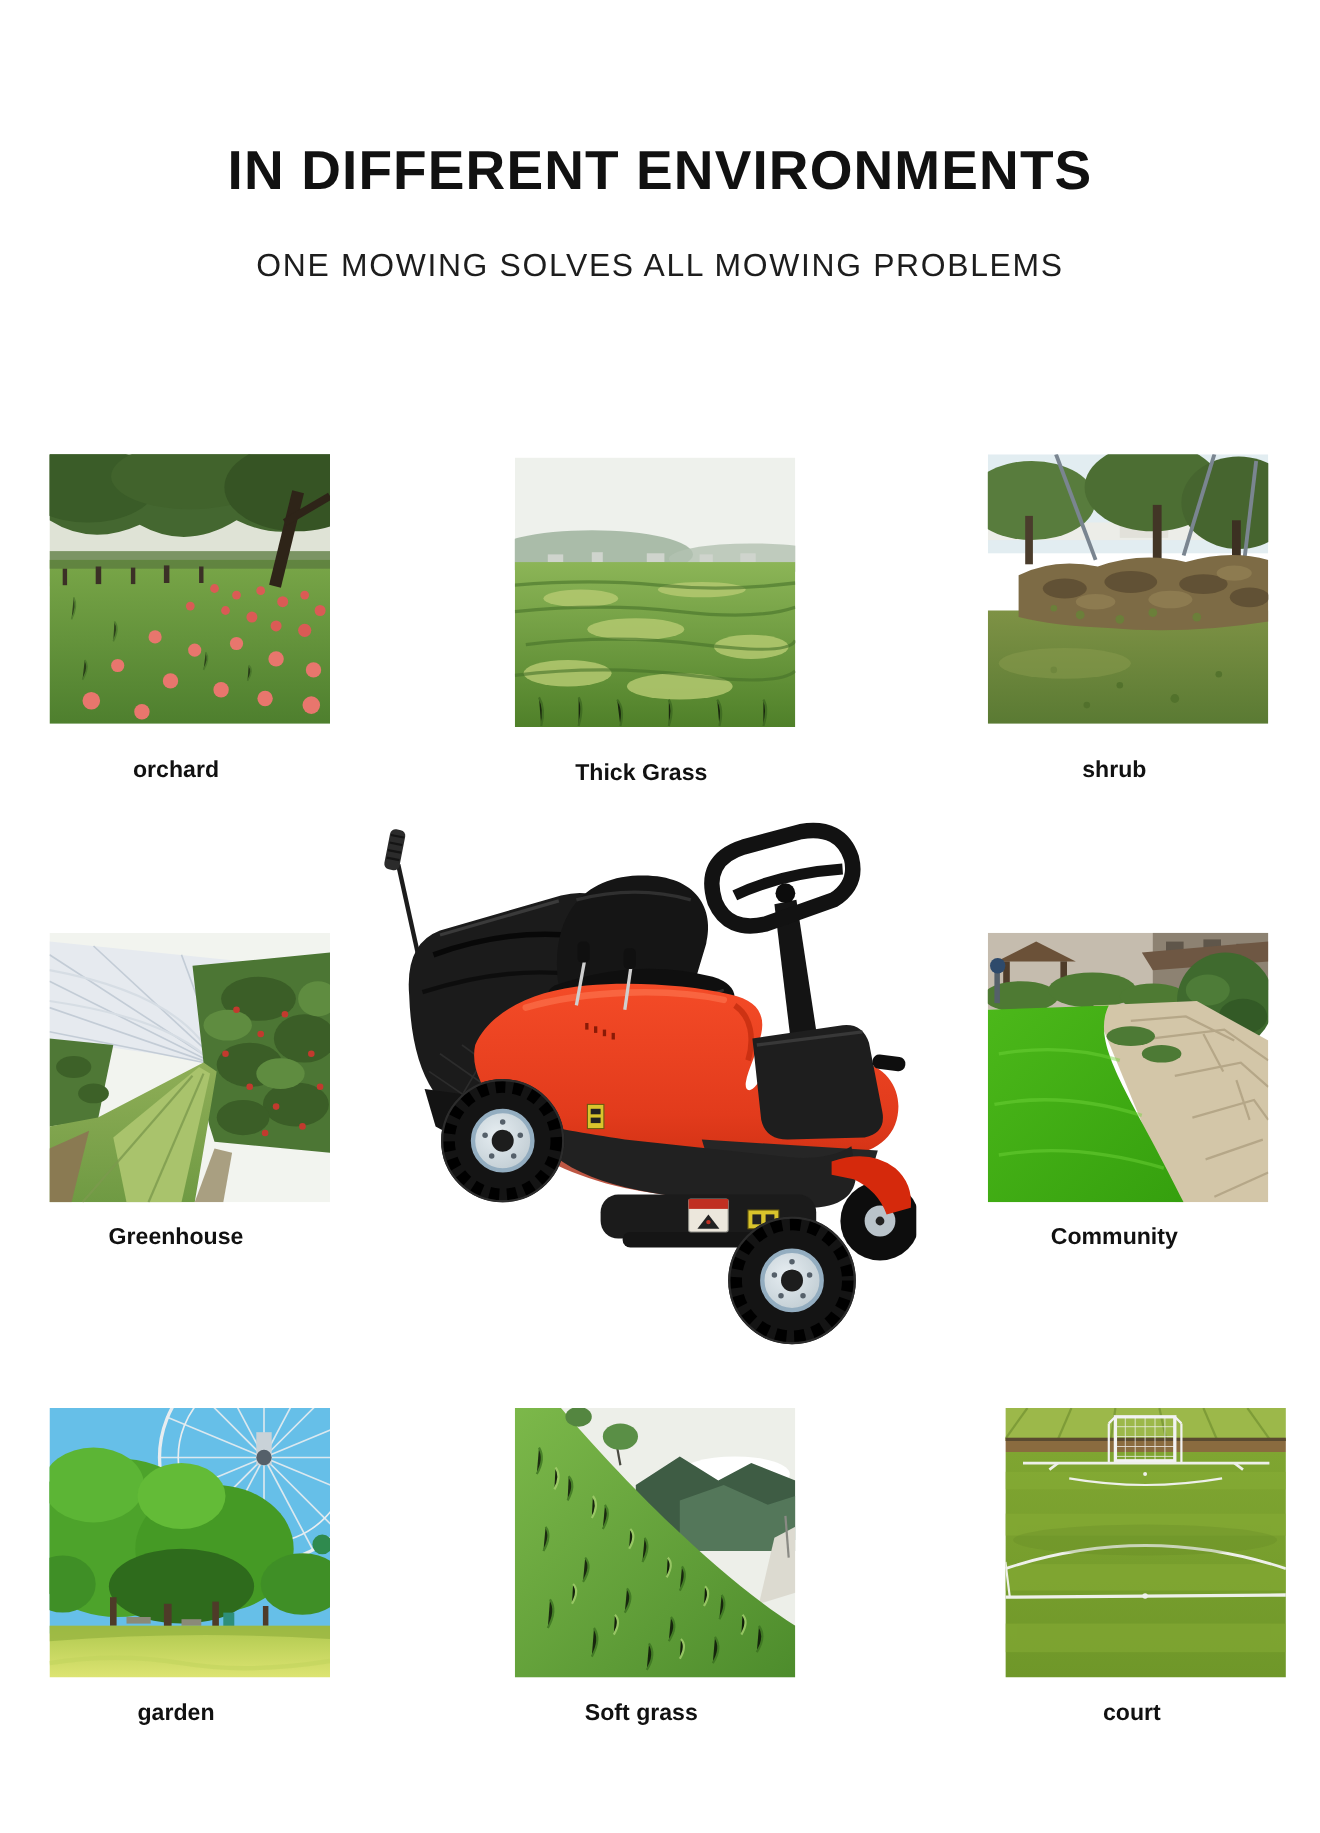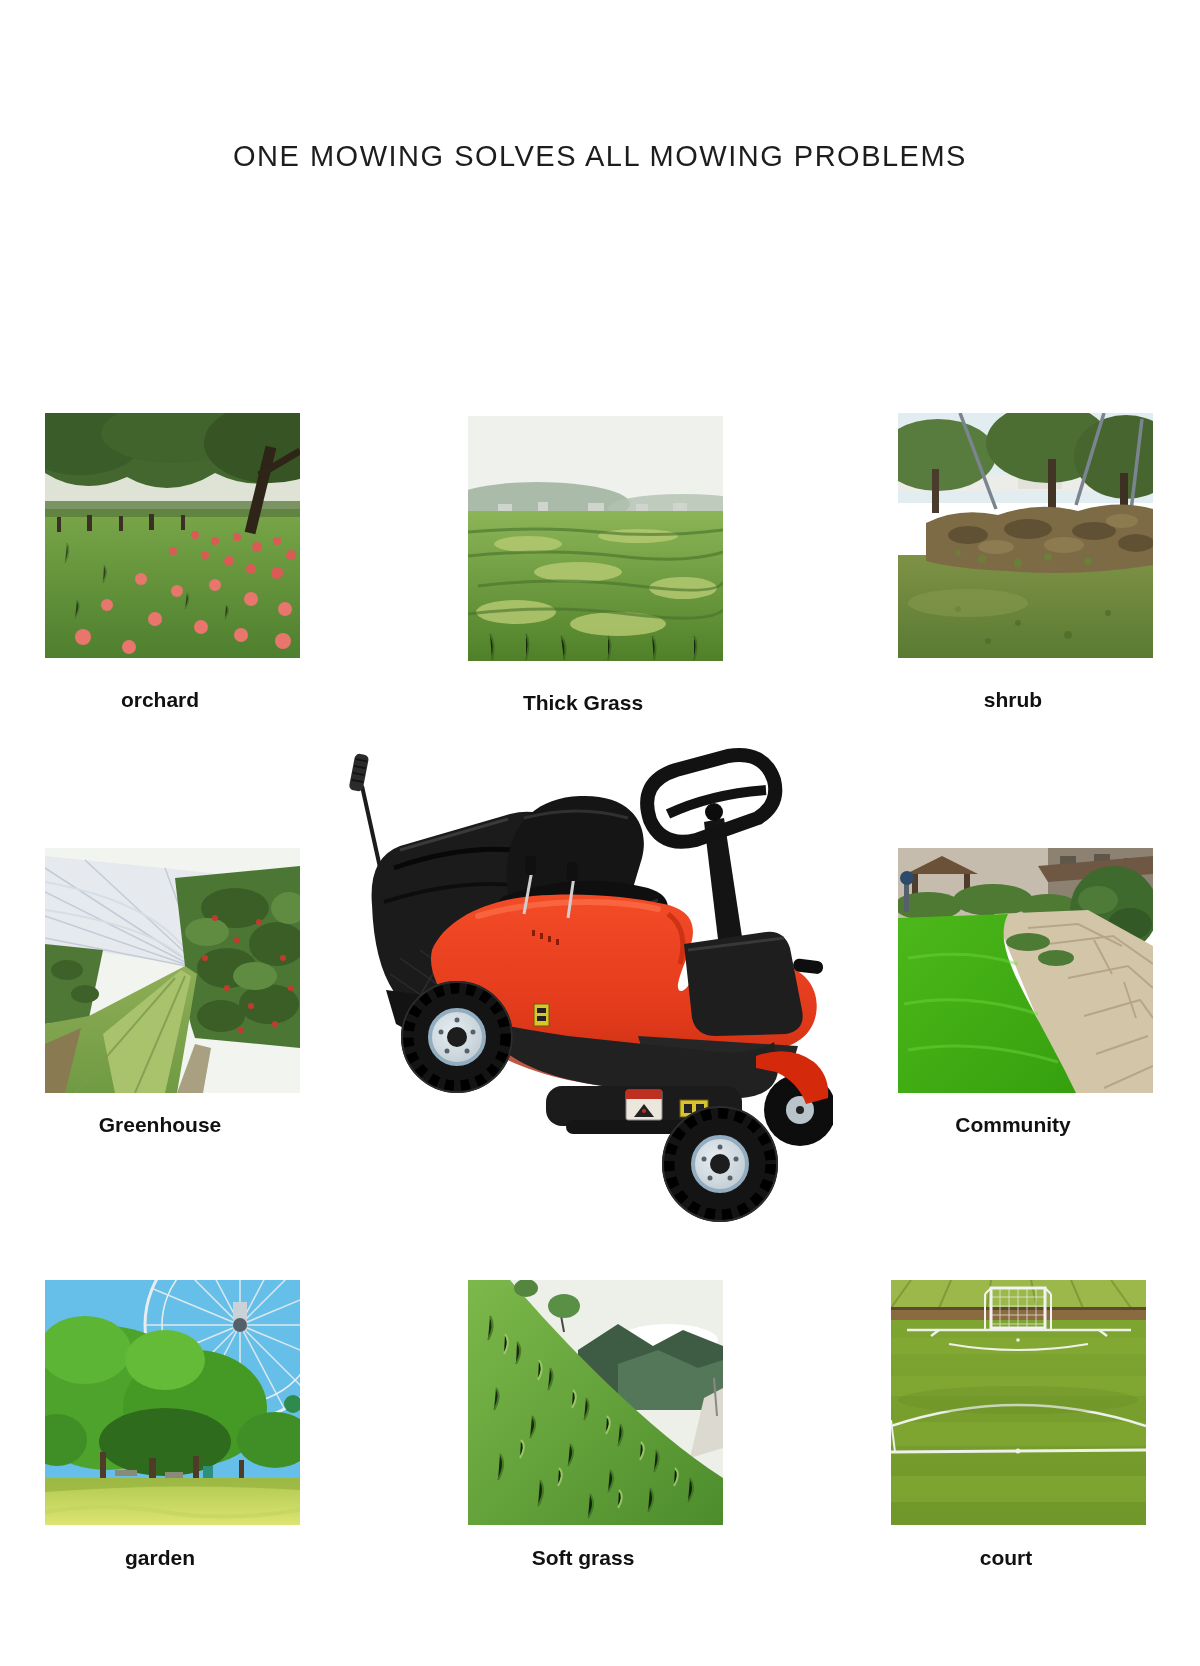--- a/index.html
+++ b/index.html
@@ -27,29 +27,30 @@
   .row1 .caption{margin-top:30px;}
   .row2 .caption{margin-top:20px;}
   .row3 .caption{margin-top:21px;}
   .c-orchard   {left:45px; top:413px;}
   .c-thickgrass{left:468px;top:416px;}
   .c-shrub     {left:898px;top:413px;}
   .c-greenhouse{left:45px; top:848px;}
   .c-community {left:898px;top:848px;}
   .c-garden    {left:45px; top:1280px;}
   .c-softgrass {left:468px;top:1280px;}
-  .c-court     {left:875px;top:1280px;padding-left:16px;}
+  .c-court     {left:898px;top:1280px;padding-left:16px;}
   .mower-wrap{position:absolute;left:328px;top:700px;width:505px;height:528px;}
 </style>
 </head>
 <body>
 
 <div class="page">
 
   <div class="header">
+    <div class="title-line">IN DIFFERENT ENVIRONMENTS</div>
     <div class="subtitle">ONE MOWING SOLVES ALL MOWING PROBLEMS</div>
   </div>
 
   <div class="card row1 c-orchard">
     <svg class="photo" viewBox="0 0 255 245">
       <defs>
         <linearGradient id="orGrass" x1="0" y1="0" x2="0" y2="1">
           <stop offset="0" stop-color="#79a648"></stop>
             <stop offset="1" stop-color="#4e7f2e"></stop>
         </linearGradient>

